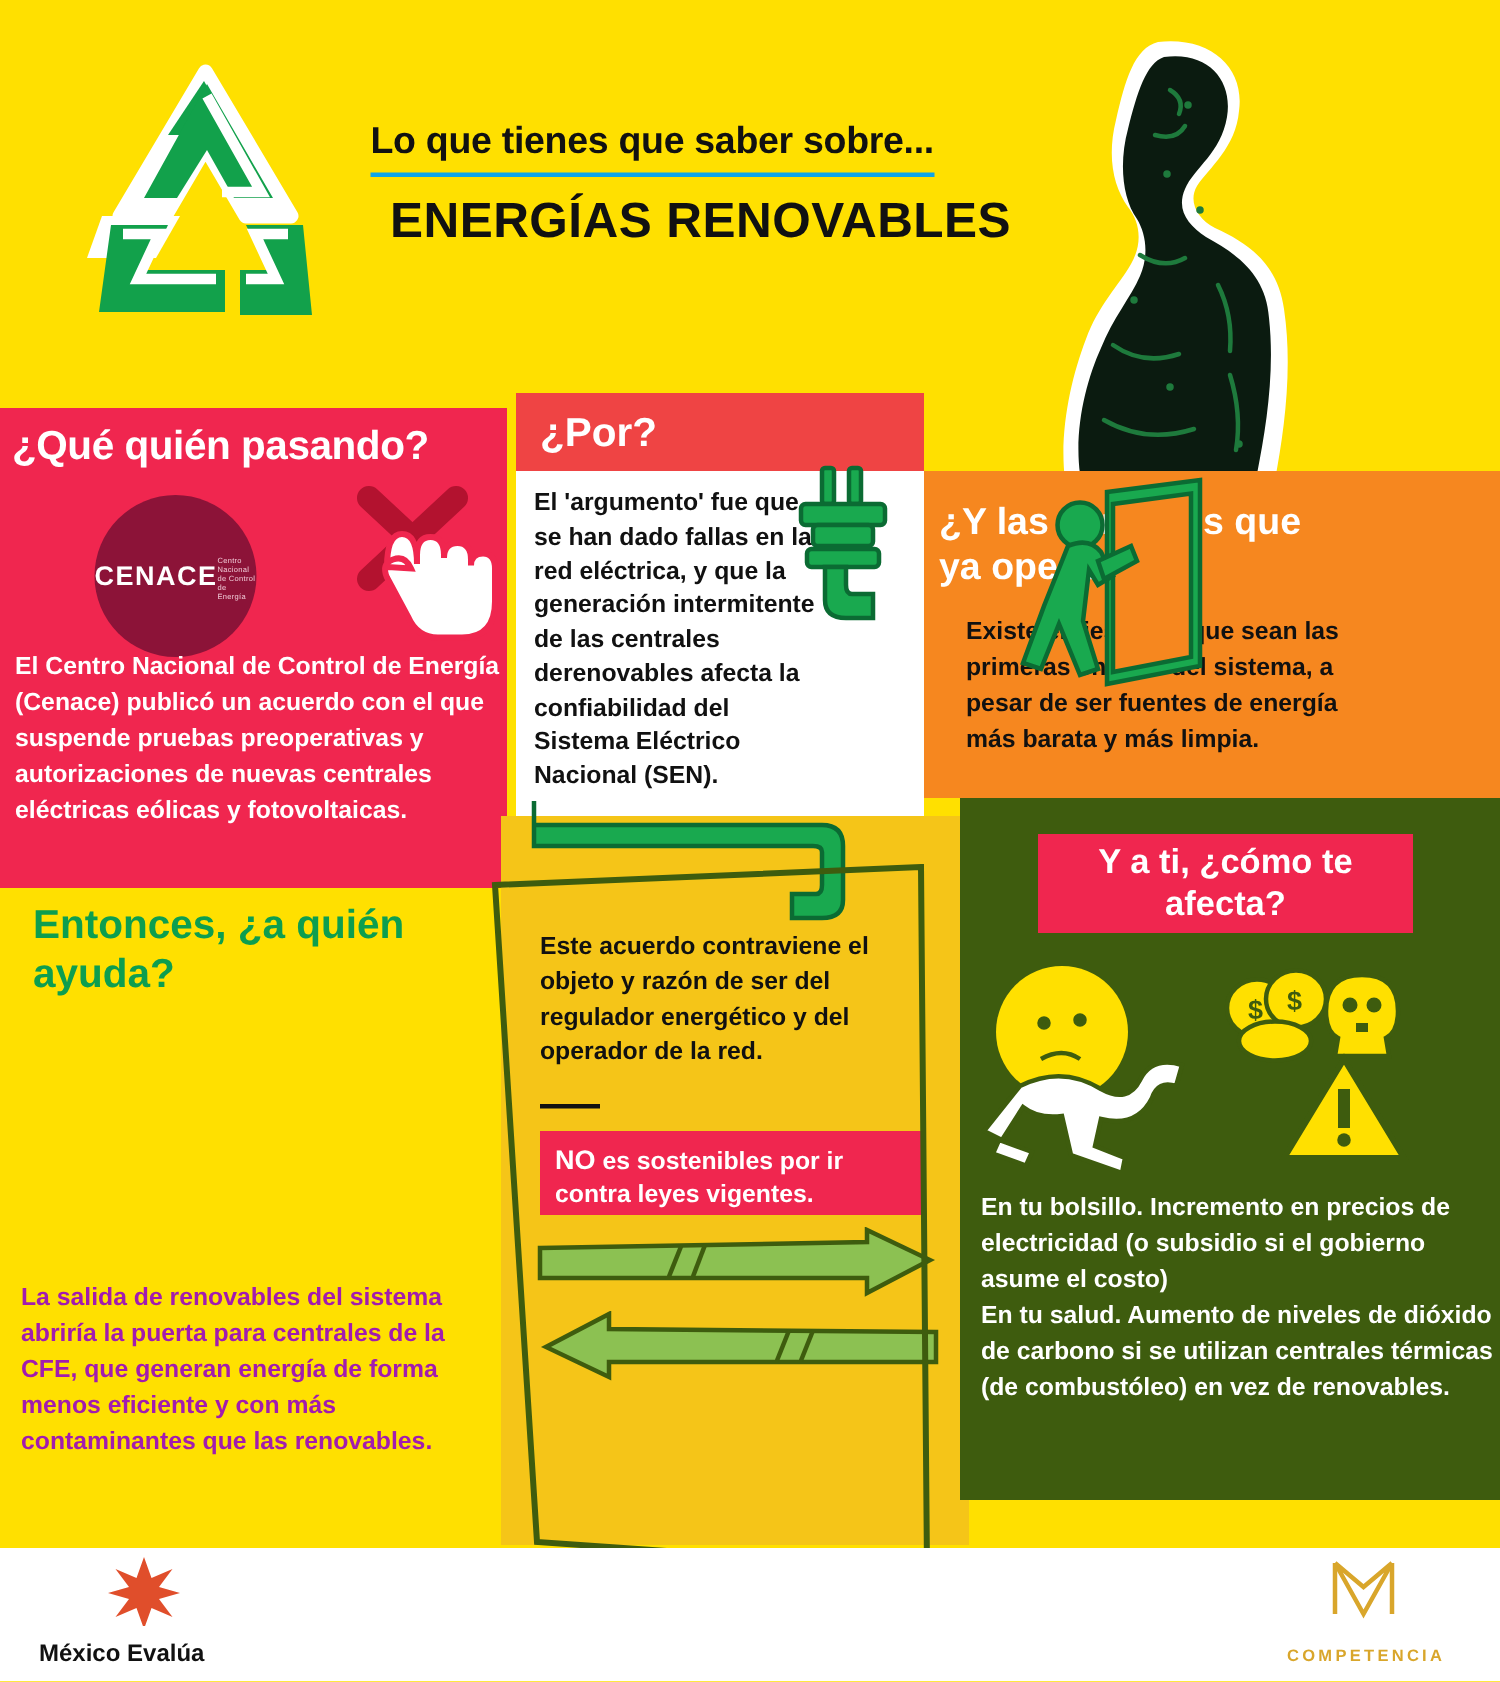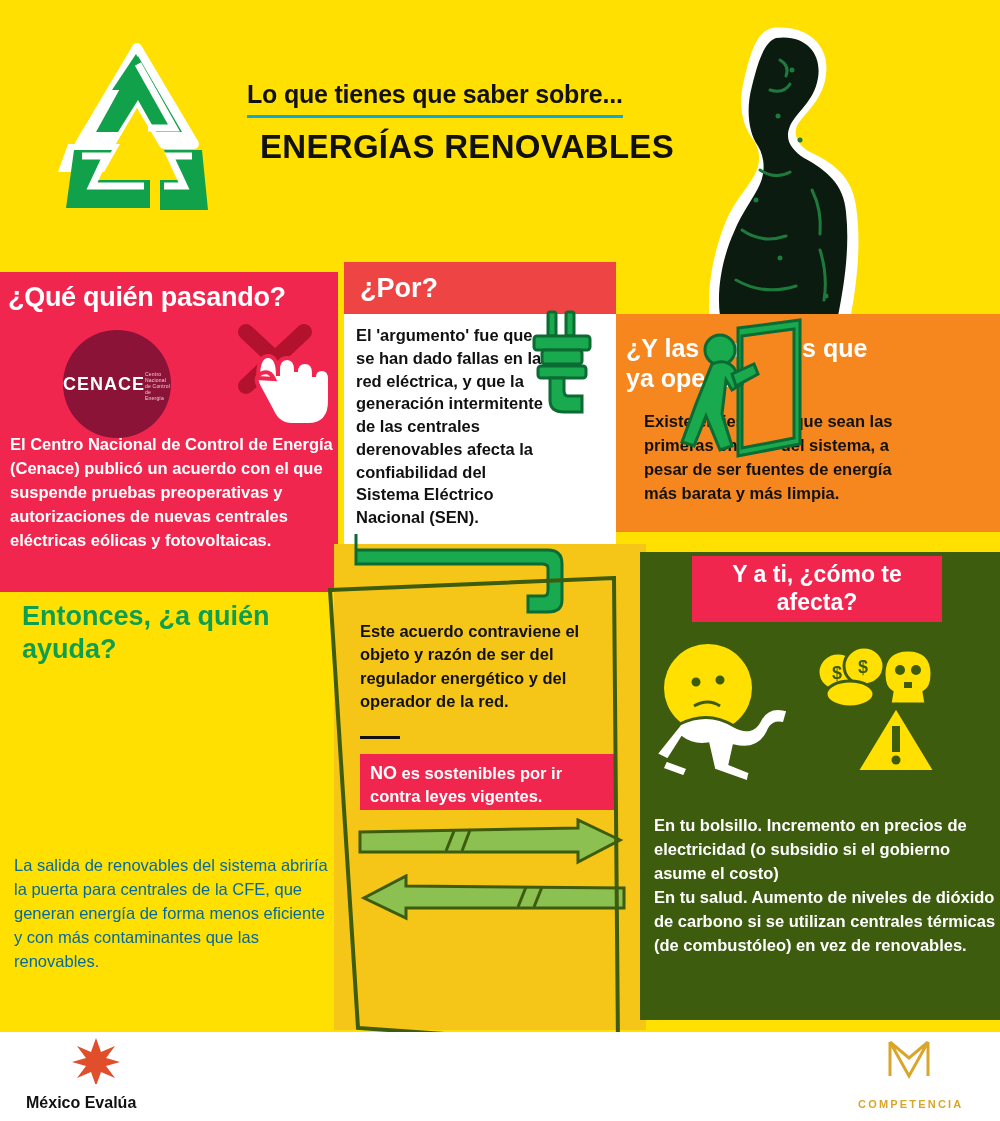--- a/index.html
+++ b/index.html
@@ -103,21 +103,21 @@
     position: absolute; left: 0; top: 592px; width: 338px; height: 440px;
     background: #FFE000;
   }
   .panel-entonces .hd {
     padding: 8px 0 0 22px;
     font-size: 27px; font-weight: bold; color: #0d9e4f; line-height: 1.22;
   }
   .cfe-art { position: absolute; left: 30px; top: 80px; width: 300px; height: 170px; }
   .panel-entonces .bd {
     position: absolute; left: 14px; top: 262px; width: 318px;
-    font-size: 16.5px; font-weight: normal; line-height: 1.45; color: #0369a1;
+    font-size: 16.5px; font-weight: bold; line-height: 1.45; color: #a21caf;
   }
 
   
   .panel-acuerdo {
     position: absolute; left: 334px; top: 544px; width: 312px; height: 486px;
     background: #F5C518;
   }
   .pipe-mid { position: absolute; left: 352px; top: 528px; width: 260px; height: 98px; }
   .panel-acuerdo .bd {
     position: absolute; left: 26px; top: 76px; width: 256px;
@@ -135,21 +135,21 @@
   .no-box .no { font-size: 18px; }
   .arrow-right { position: absolute; left: 24px; top: 274px; width: 268px; height: 48px; }
   .arrow-left  { position: absolute; left: 24px; top: 330px; width: 268px; height: 48px; }
   .green-outline {
     position: absolute; left: 322px; top: 576px; width: 300px; height: 478px;
     pointer-events: none;
   }
 
   
   .panel-afecta {
-    position: absolute; left: 640px; top: 552px; width: 360px; height: 468px;
+    position: absolute; left: 640px; top: 532px; width: 360px; height: 468px;
     background: #3E5C0E;
   }
   .afecta-hd {
     position: absolute; left: 692px; top: 556px; width: 250px; height: 66px;
     background: #F0264F; color: #fff;
     display: flex; align-items: center; justify-content: center; text-align: center;
     font-size: 23px; font-weight: bold; line-height: 1.2;
   }
   .sad-art { position: absolute; left: 650px; top: 640px; width: 320px; height: 140px; }
   .panel-afecta .bd {

